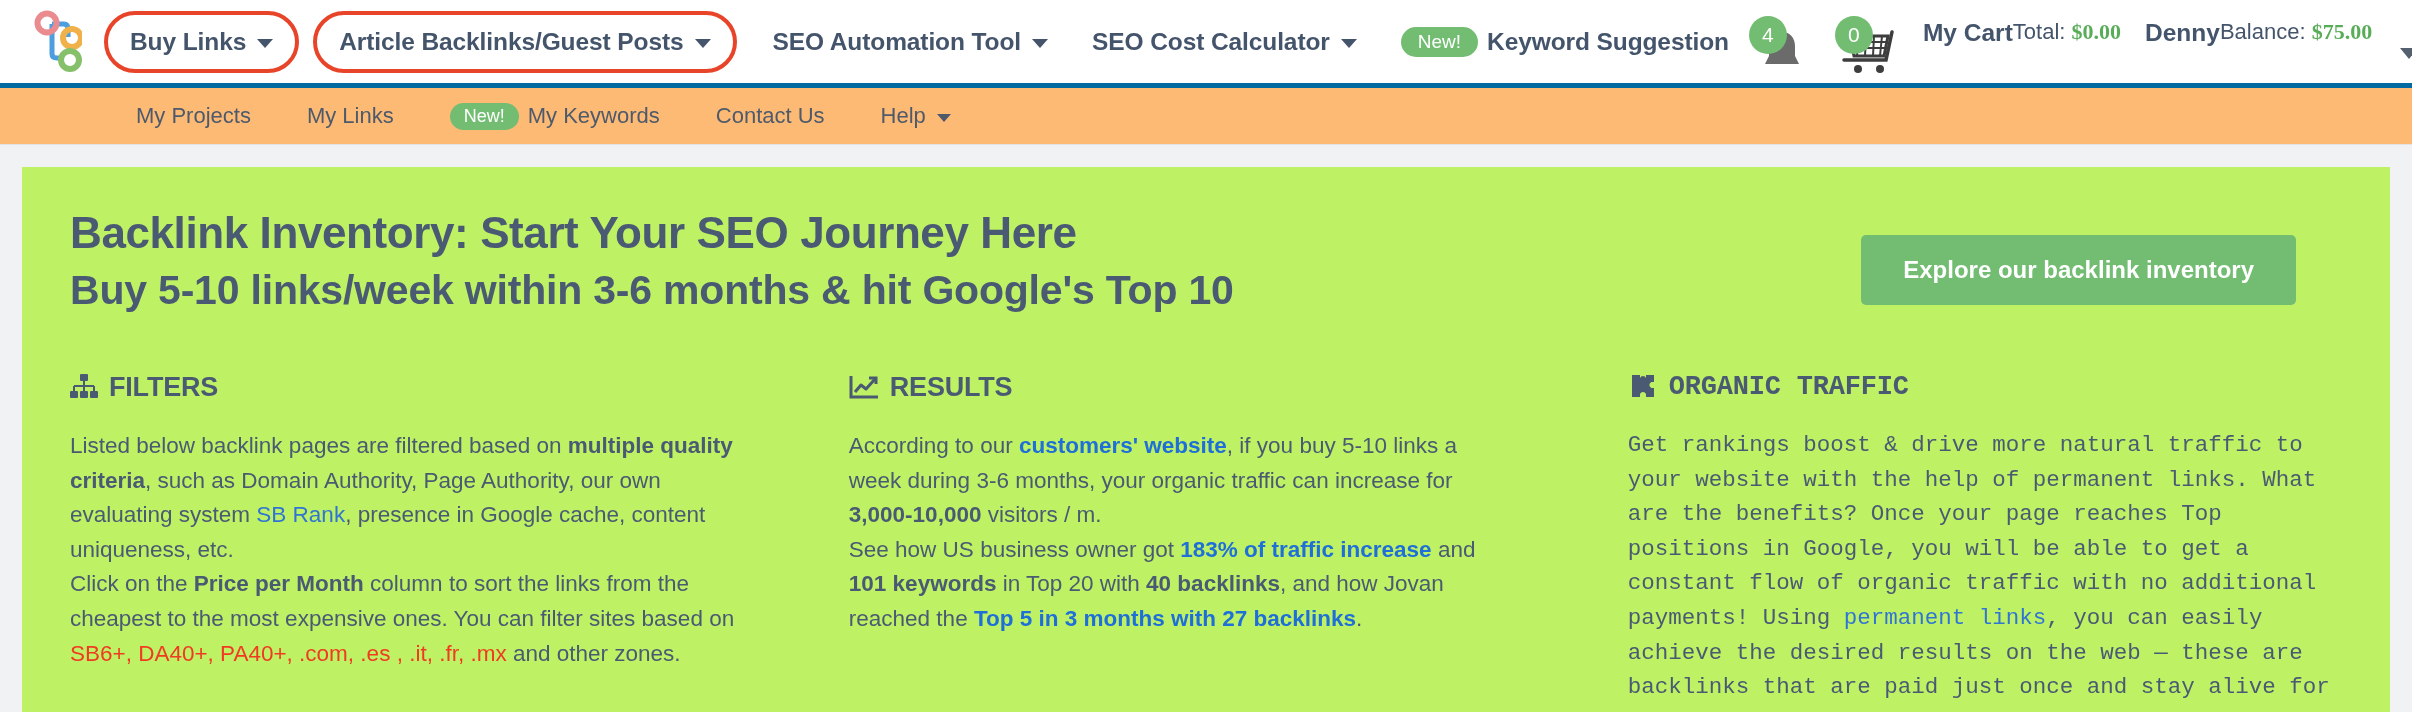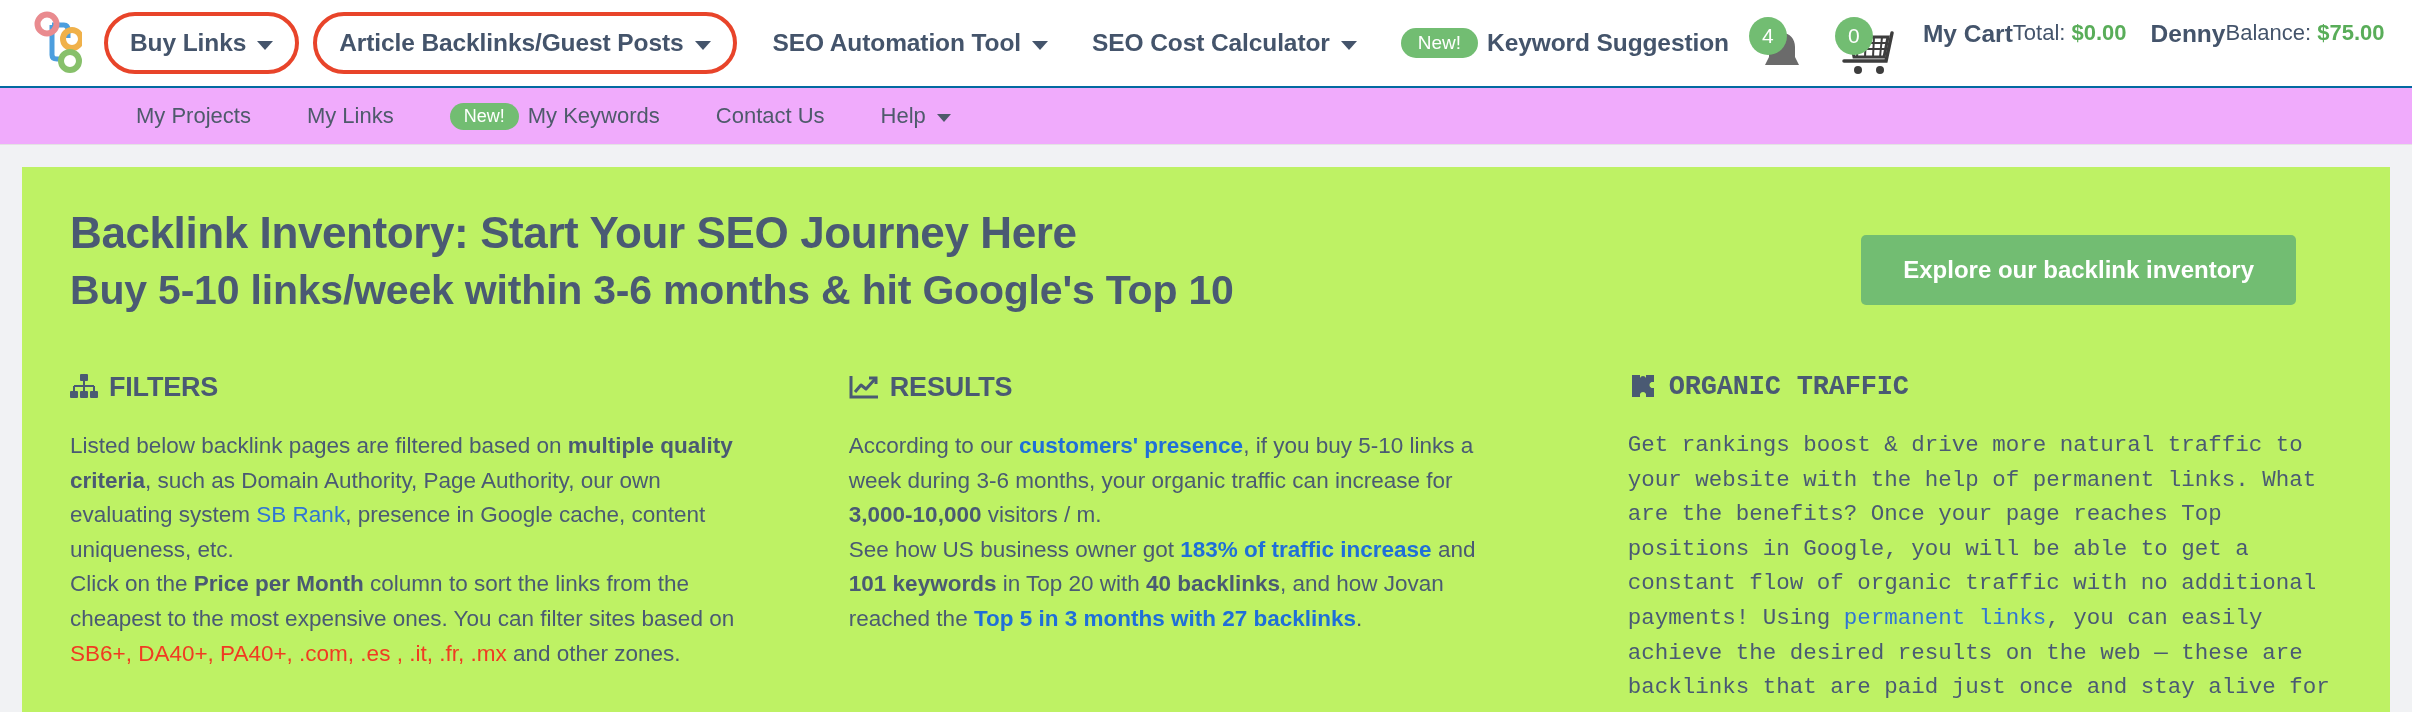--- a/index.html
+++ b/index.html
@@ -14,21 +14,21 @@
   }
 
   
   .topbar {
     position: relative;
     height: 88px;
     background: #ffffff;
     display: flex;
     align-items: center;
     padding: 0 22px 0 22px;
-    border-bottom: 2px solid #0369a1;
+    border-bottom: 5px solid #0369a1;
   }
 
   .logo {
     width: 60px;
     height: 66px;
     flex: 0 0 60px;
     margin-right: 14px;
     margin-top: -4px;
   }
 
@@ -128,36 +128,36 @@
     font-size: 24.5px;
     font-weight: bold;
     color: #44546b;
     white-space: nowrap;
   }
   .money-sub {
     font-size: 22px;
     color: #44546b;
     white-space: nowrap;
   }
-  .money-sub .amt { color: #59ad59; font-weight: bold; }
+  .money-sub .amt { color: #59ad59; font-weight: bold; font-family: Liberation Serif, serif; }
 
   .user-caret {
     width: 0; height: 0;
     border-left: 9px solid transparent;
     border-right: 9px solid transparent;
     border-top: 11px solid #55606f;
     margin-top: 30px;
     margin-left: 4px;
     cursor: pointer;
   }
 
   
   .subbar {
     height: 57px;
-    background: #f0abfc;
+    background: #fdba74;
     display: flex;
     align-items: center;
     padding-left: 108px;
     border-bottom: 1px solid #e3e3e3;
   }
   .sub-item {
     display: flex;
     align-items: center;
     gap: 9px;
     font-size: 22px;
@@ -403,21 +403,21 @@
           <span>
             <svg width="30" height="26" viewBox="0 0 30 26">
               <path d="M2 2 L2 23 L29 23" stroke="#4a5a73" stroke-width="3" fill="none"></path>
               <path d="M6 18 L12 11 L17 15 L26 5" stroke="#4a5a73" stroke-width="3" fill="none" stroke-linejoin="round"></path>
               <path d="M20 4 L27 4 L27 10" stroke="#4a5a73" stroke-width="3" fill="none"></path>
             </svg>
           </span>
           <span>RESULTS</span>
         </div>
         <div class="col-body">
-          <p><span>According to our </span><span class="lnk-b">customers' presence</span><span>, if you buy 5-10 links a week during 3-6 months, your organic traffic can increase for </span><b>3,000-10,000</b><span> visitors / m.</span></p>
+          <p><span>According to our </span><span class="lnk-b">customers' website</span><span>, if you buy 5-10 links a week during 3-6 months, your organic traffic can increase for </span><b>3,000-10,000</b><span> visitors / m.</span></p>
           <p><span>See how US business owner got </span><span class="lnk-b">183% of traffic increase</span><span> and </span><b>101 keywords</b><span> in Top 20 with </span><b>40 backlinks</b><span>, and how Jovan reached the </span><span class="lnk-b">Top 5 in 3 months with 27 backlinks</span><span>.</span></p>
         </div>
       </div>
 
       <div class="col">
         <div class="col-head">
           <span>
             <svg width="30" height="27" viewBox="0 0 30 27">
               <path d="M4 2 L12 2 L12 5 A3.2 3.2 0 0 1 18 5 L18 2 L26 2 L26 9 L23.5 9 A3.2 3.2 0 0 0 23.5 15 L26 15 L26 24 L18 24 L18 21 A3.2 3.2 0 0 0 12 21 L12 24 L4 24 Z" fill="#4a5a73"></path>
             </svg>

